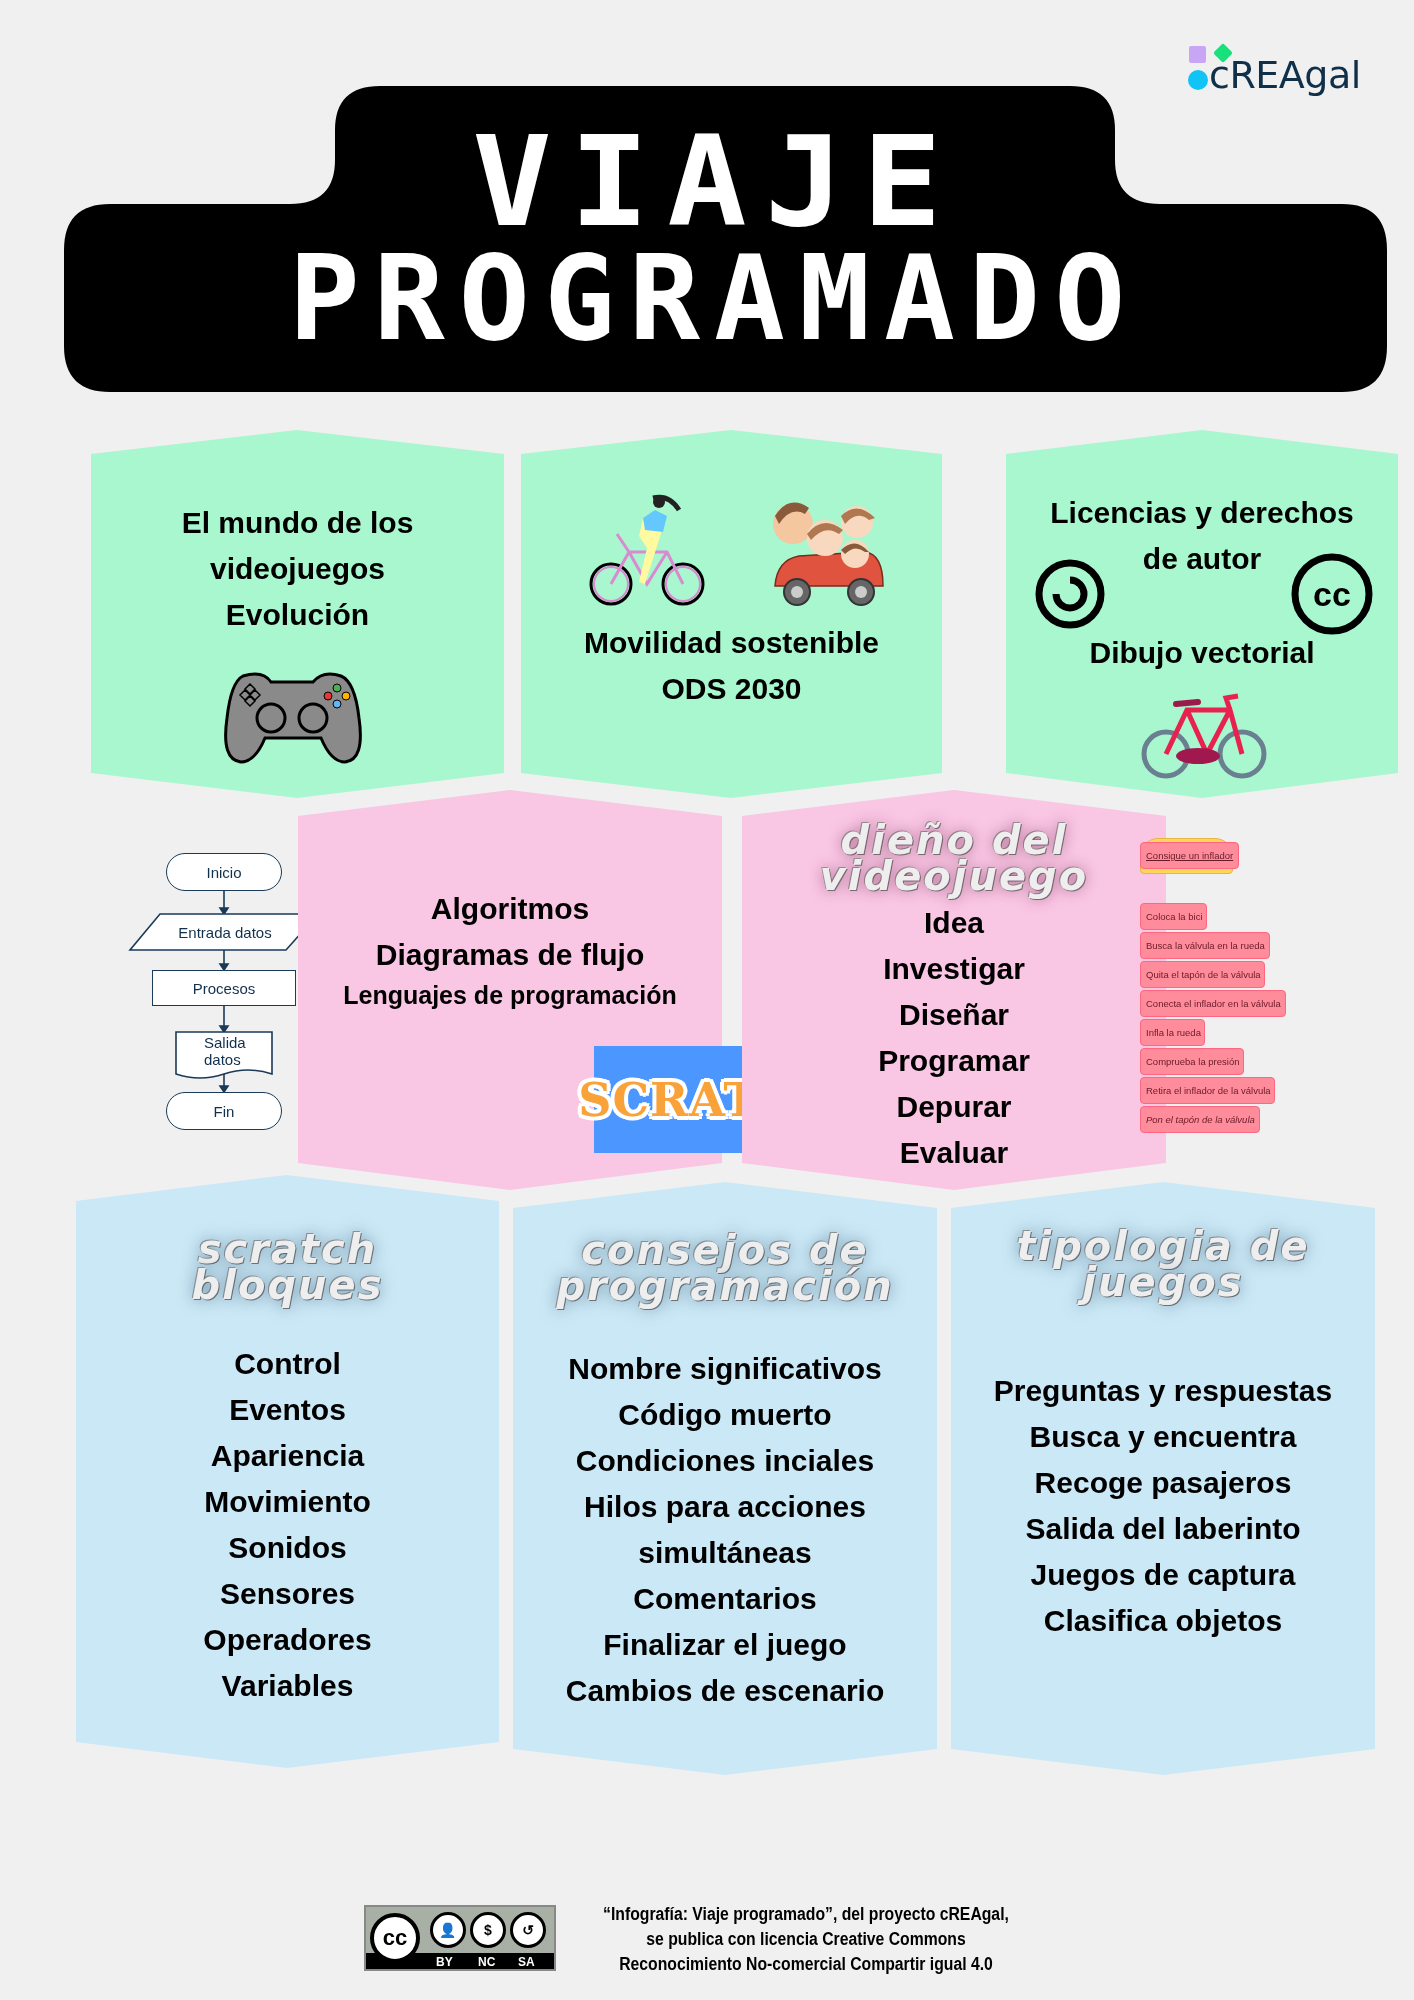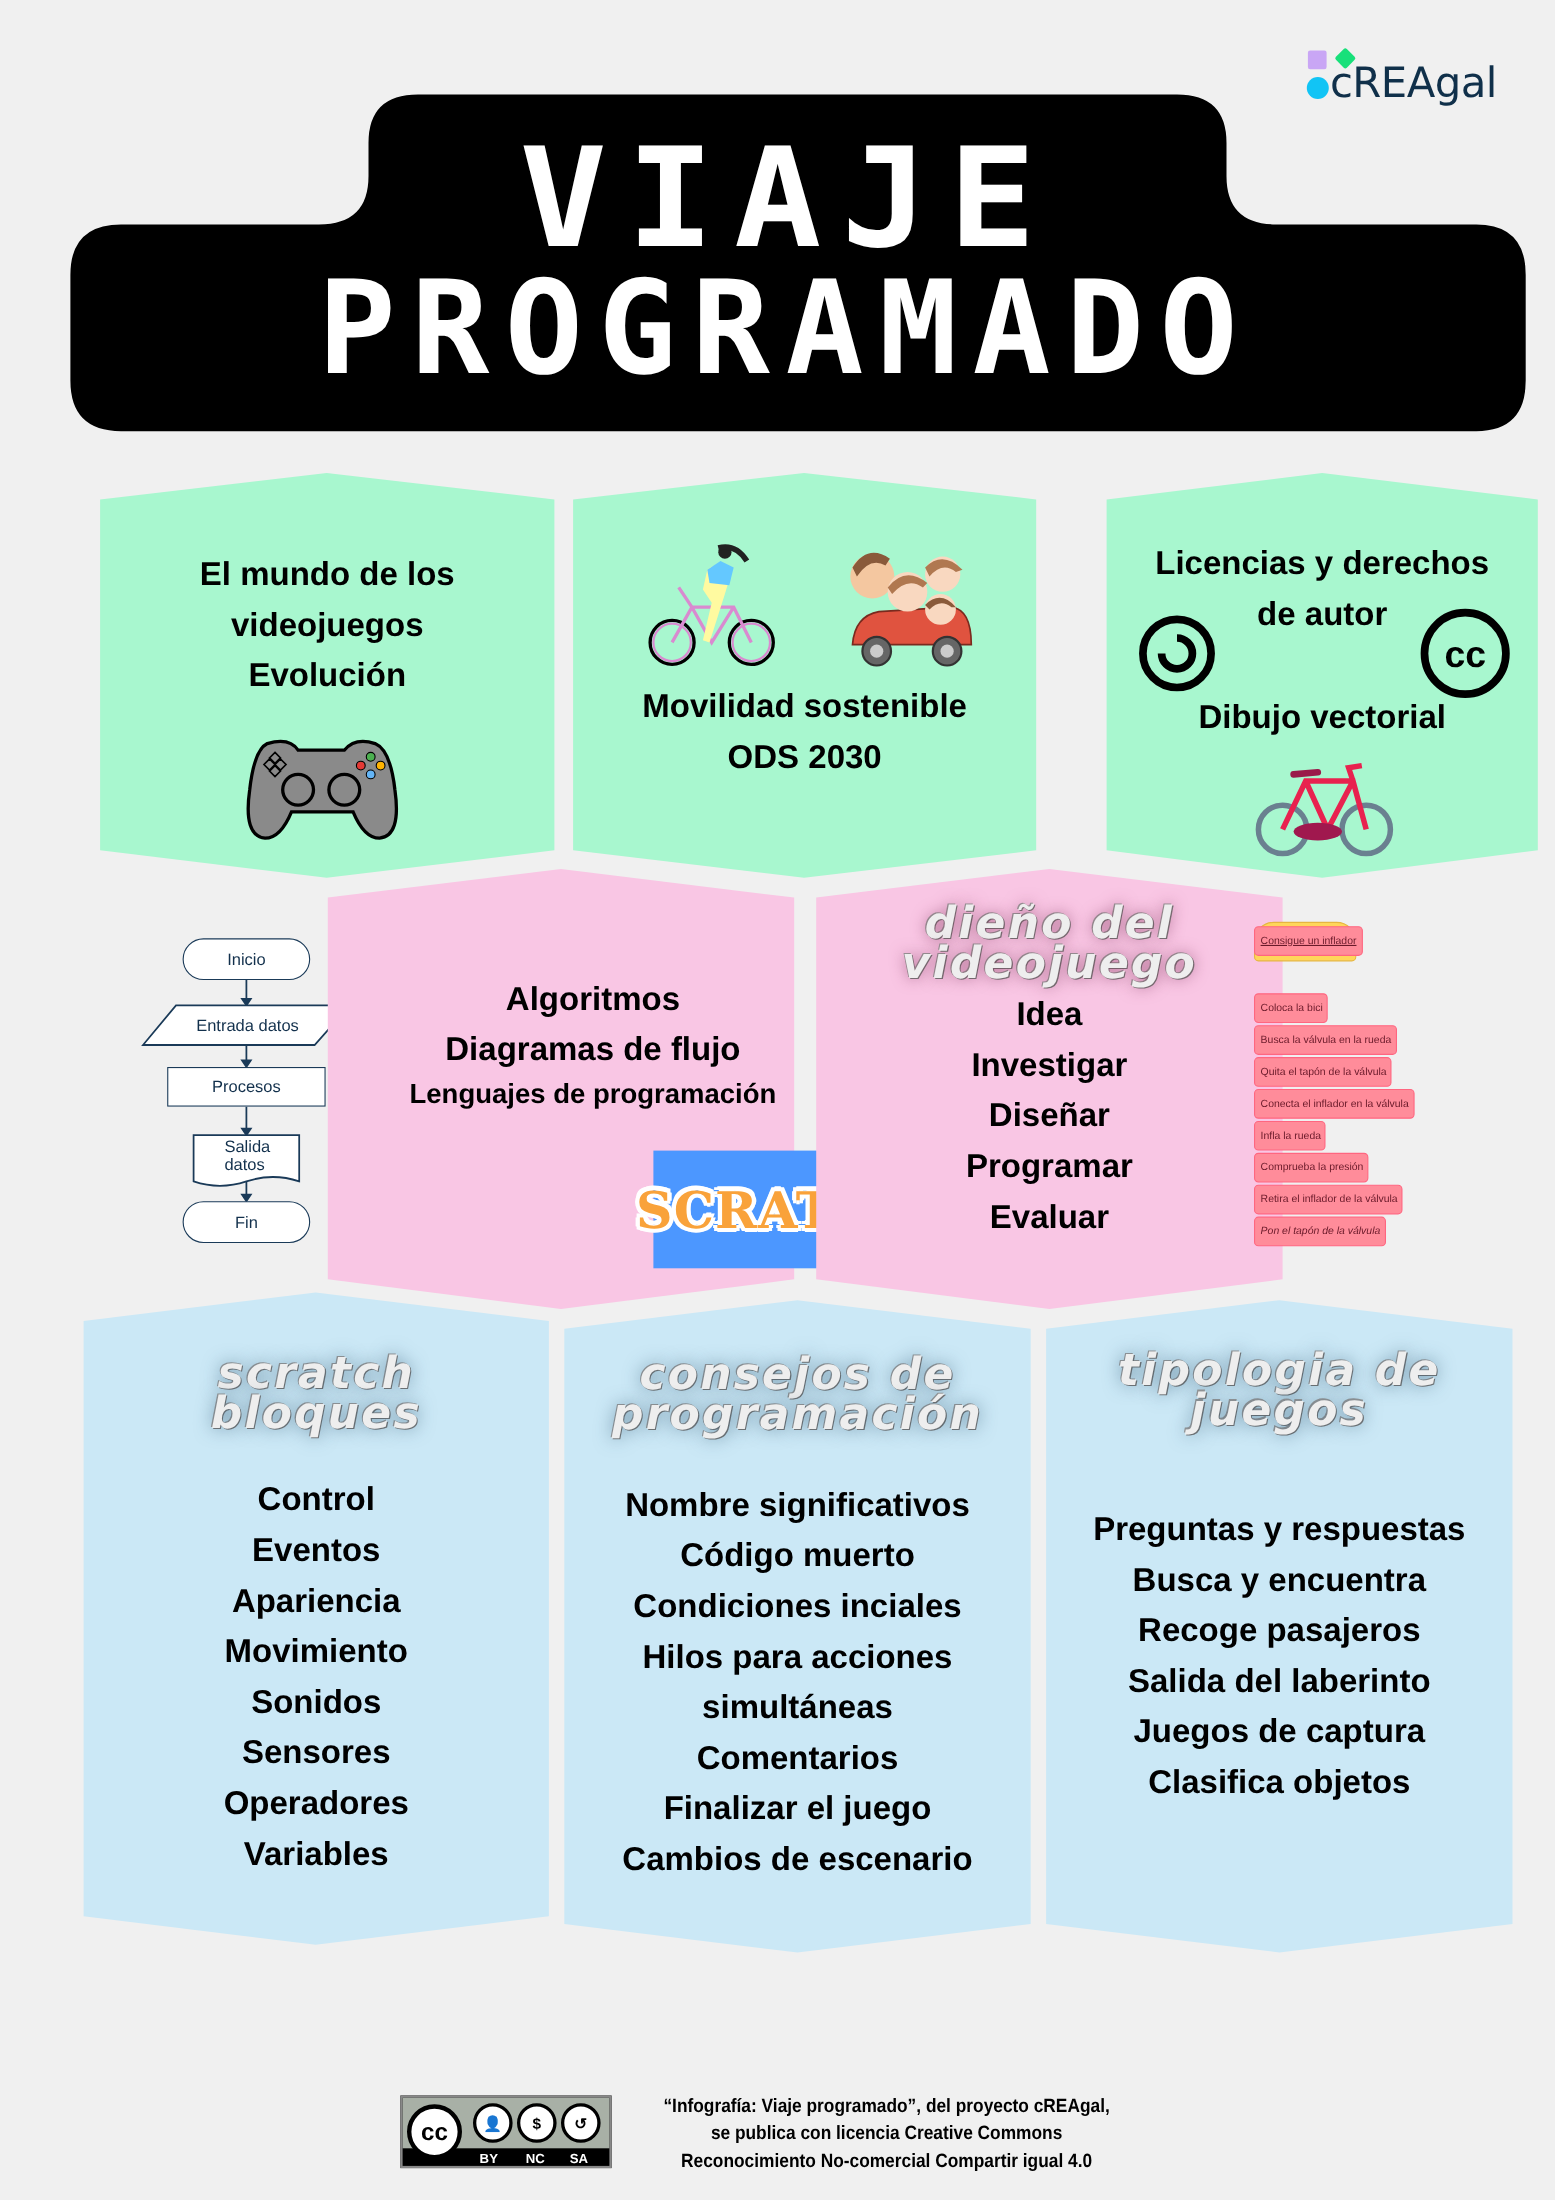--- a/index.html
+++ b/index.html
@@ -184,21 +184,21 @@
   <div class="fc-box" style="left:24px; top:122px; width:144px; height:36px;">Procesos</div>
   <div class="abs" style="left:48px; top:186px; width:88px; height:34px; display:flex; align-items:center; justify-content:center;padding-left:28px;">Salida datos</div>
   <div class="fc-box" style="left:38px; top:244px; width:116px; height:38px; border-radius:20px;">Fin</div>
 </div>
 
 <div class="card" style="left:298px; top:790px; width:424px; height:400px;">
   <svg width="424" height="400">
       <polygon points="0,26 212,0 424,26 424,373 212,400 0,373" fill="#f9c6e4"></polygon>
     </svg>
   <div class="card-content">
-    <div style="position:absolute; top:96px; width:100%;margin-left:29px;">
+    <div style="position:absolute; top:96px; width:100%;">
       <div class="txt-b">Algoritmos</div>
       <div class="txt-b">Diagramas de flujo</div>
       <div class="txt-bs" style="font-size:25px; line-height:34px;">Lenguajes de programación</div>
     </div>
   </div>
 </div>
 
 <div class="abs scratch-logo">
   <span>SCRATCH</span>
 </div>
@@ -210,20 +210,21 @@
   <div class="card-content">
     <div class="fancy fancy-pink" style="position:absolute; top:32px; width:100%;">
       <div>dieño del</div>
       <div>videojuego</div>
     </div>
     <div class="txt-b" style="position:absolute; top:110px; width:100%;">
       <div>Idea</div>
       <div>Investigar</div>
       <div>Diseñar</div>
       <div>Programar</div>
+      <div>Depurar</div>
       <div>Evaluar</div>
     </div>
   </div>
 </div>
 
 <div class="sb sb-hat" style="width:93px;">
   <span>al hacer clic en</span>
   <span style="color:#3cb043; font-size:12px;">⚑</span>
 </div>
 <div class="sb" style="top:842px; width:99px;text-decoration:underline;">Consigue un inflador</div>

